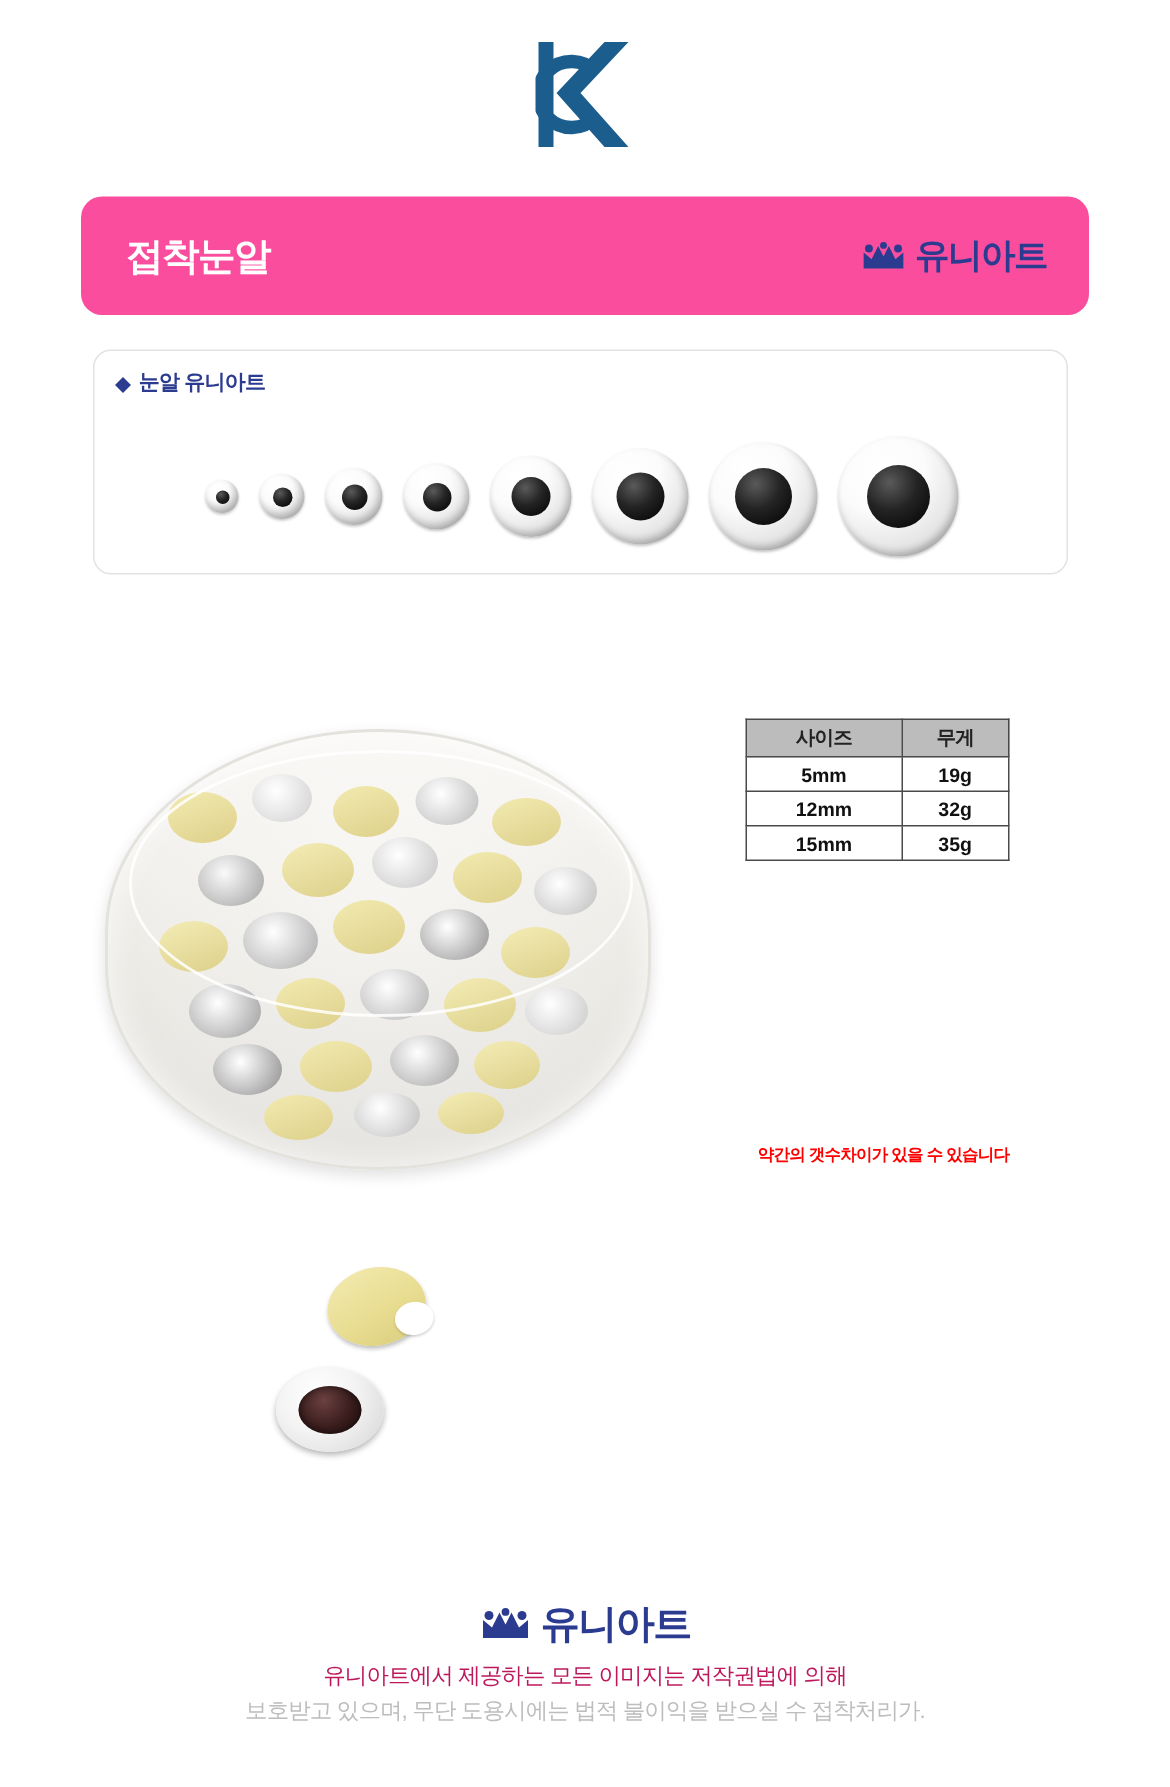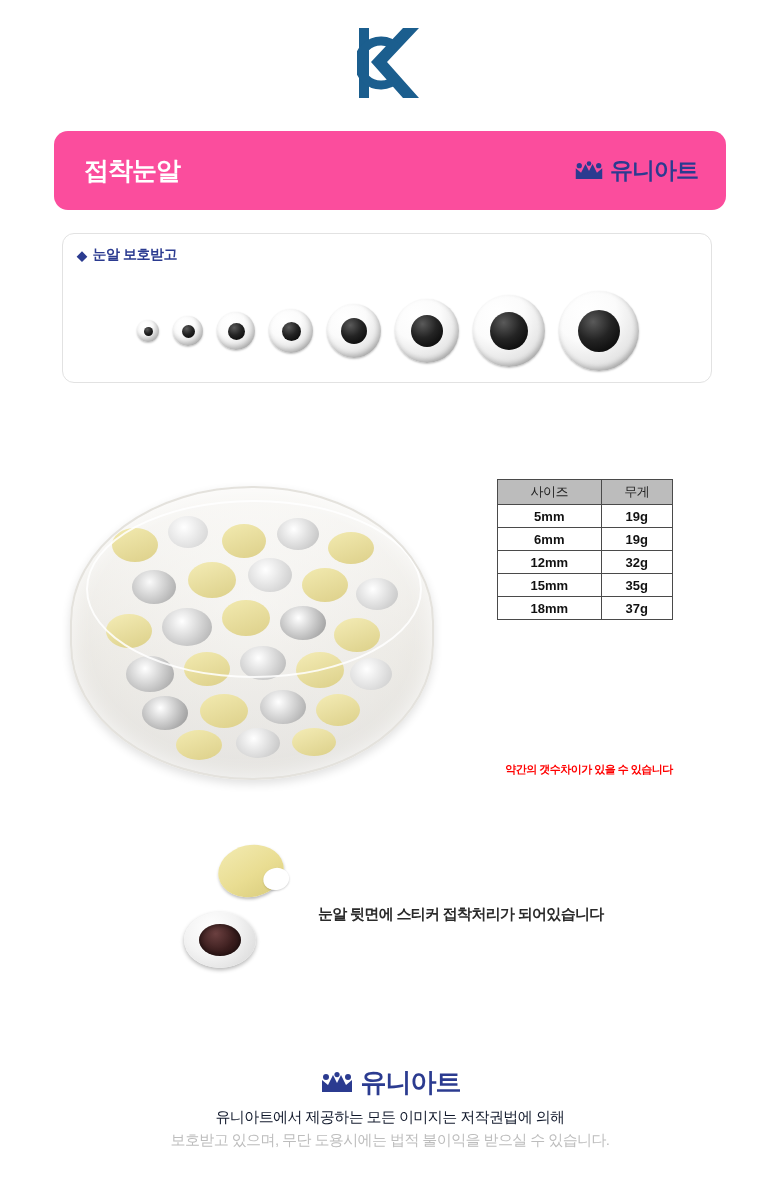--- a/index.html
+++ b/index.html
@@ -74,21 +74,21 @@
     border-radius:50%;border:2px solid rgba(255,255,255,.85);
   }
   .chip{position:absolute;border-radius:50%;}
 
   
   .spec-table{
     position:absolute;left:497px;top:479px;width:176px;
     border-collapse:collapse;font-size:13px;
   }
   .spec-table th{
-    background:#bcbcbc;color:#222;font-weight:normal;border:1px solid #4a4a4a;
+    background:#bcbcbc;color:#222;font-weight:bold;border:1px solid #4a4a4a;
     height:22px;text-align:center;letter-spacing:-0.5px;
   }
   .spec-table td{
     border:1px solid #4a4a4a;height:20px;text-align:center;font-weight:bold;color:#111;
     background:#fff;
   }
   .note{
     position:absolute;left:489px;top:762px;width:200px;text-align:center;
     color:#ff0000;font-size:11px;font-weight:bold;letter-spacing:-0.5px;
   }
@@ -122,21 +122,21 @@
   }
 
   
   .footer{
     position:absolute;left:0;top:1065px;width:780px;text-align:center;
   }
   .footer .fbrand{display:flex;align-items:center;justify-content:center;gap:7px;}
   .footer .fbrand .crown{width:34px;height:22px;}
   .footer .fbrand .brand-text{color:#2b3b90;font-size:26px;font-weight:bold;letter-spacing:-1px;}
   .footer .line{
-    color:#0f172a;font-size:15px;letter-spacing:-0.6px;margin-top:8px;
+    color:#be185d;font-size:15px;letter-spacing:-0.6px;margin-top:8px;
   }
   .footer .line2{color:#bdbdbd;font-size:15px;letter-spacing:-0.6px;margin-top:4px;}
 </style>
 </head>
 <body>
 
 <div class="page">
 
   <div class="kc-wrap">
     <svg class="kc-mark" viewBox="0 0 66 74">
@@ -155,21 +155,21 @@
         <circle cx="17" cy="2.6" r="2.6" fill="#2b3b90"></circle>
         <circle cx="28" cy="5" r="3" fill="#2b3b90"></circle>
       </svg>
       <span class="brand-text">유니아트</span>
     </div>
   </div>
 
   <div class="compare-box">
     <div class="compare-label">
       <span class="diamond">◆</span>
-      <span>눈알 보호받고</span>
+      <span>눈알 유니아트</span>
     </div>
     <div class="eyes-row">
       <div class="eye" style="width:22px;height:22px;">
           <div class="pupil" style="width:9px;height:9px;"></div>
         </div>
       <div class="eye" style="width:30px;height:30px;">
           <div class="pupil" style="width:13px;height:13px;"></div>
         </div>
       <div class="eye" style="width:38px;height:38px;">
           <div class="pupil" style="width:17px;height:17px;"></div>
@@ -230,52 +230,43 @@
         <th>사이즈</th>
         <th>무게</th>
       </tr>
     </thead>
     <tbody>
       <tr>
           <td>5mm</td>
           <td>19g</td>
         </tr>
       <tr>
-          <td>6mm</td>
-          <td>19g</td>
-        </tr>
-      <tr>
           <td>12mm</td>
           <td>32g</td>
         </tr>
       <tr>
           <td>15mm</td>
           <td>35g</td>
-        </tr>
-      <tr>
-          <td>18mm</td>
-          <td>37g</td>
         </tr>
     </tbody>
   </table>
   <div class="note">약간의 갯수차이가 있을 수 있습니다</div>
 
   <div class="sticker-yellow"></div>
   <div class="sticker-eye">
     <div class="inner"></div>
   </div>
-  <div class="sticker-text">눈알 뒷면에 스티커 접착처리가 되어있습니다</div>
 
   <div class="footer">
     <div class="fbrand">
       <svg class="crown" viewBox="0 0 34 22">
         <path d="M2 20 L2 8 L8 13 L13 3 L17 11 L21 3 L26 13 L32 8 L32 20 Z" fill="#2b3b90"></path>
         <circle cx="6" cy="5" r="3" fill="#2b3b90"></circle>
         <circle cx="17" cy="2.6" r="2.6" fill="#2b3b90"></circle>
         <circle cx="28" cy="5" r="3" fill="#2b3b90"></circle>
       </svg>
       <span class="brand-text">유니아트</span>
     </div>
     <div class="line">유니아트에서 제공하는 모든 이미지는 저작권법에 의해</div>
-    <div class="line2">보호받고 있으며, 무단 도용시에는 법적 불이익을 받으실 수 있습니다.</div>
+    <div class="line2">보호받고 있으며, 무단 도용시에는 법적 불이익을 받으실 수 접착처리가.</div>
   </div>
 
 </div>
 
 </body></html>

